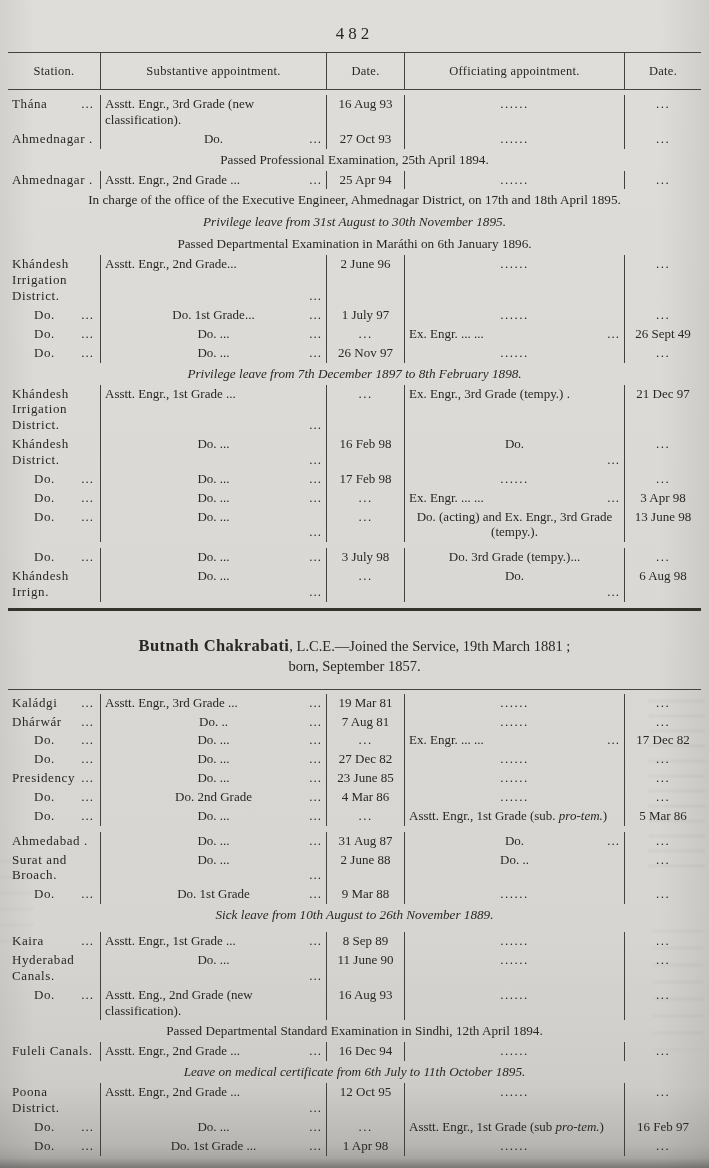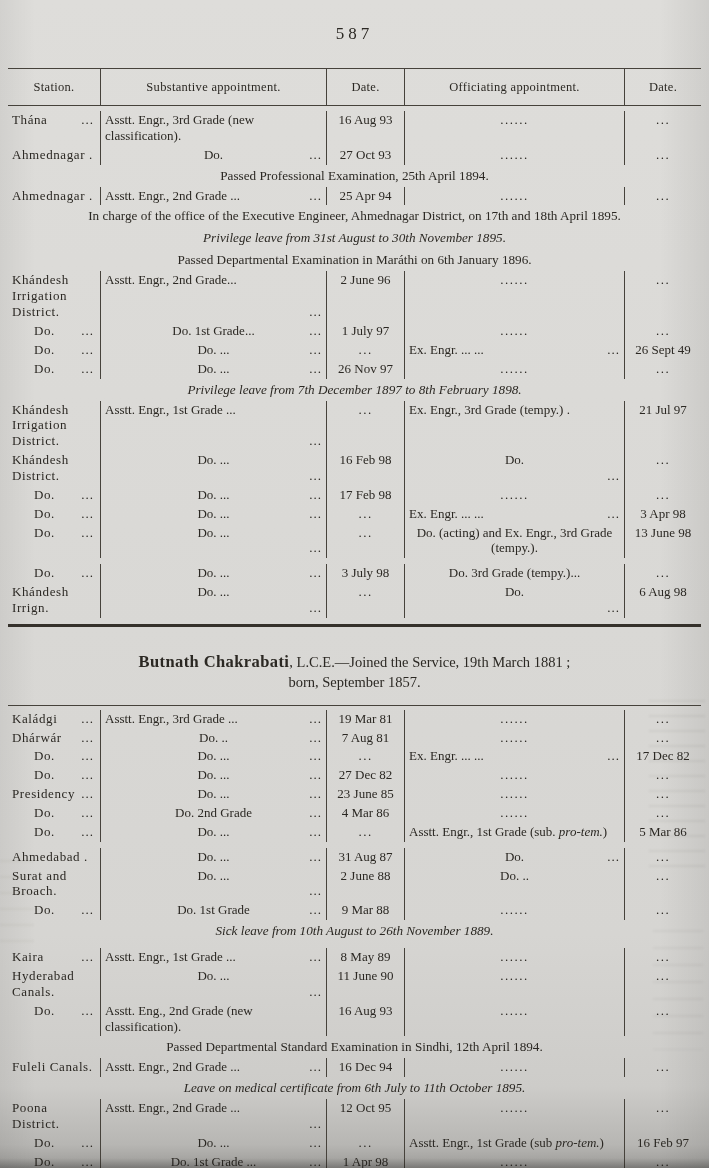--- a/index.html
+++ b/index.html
@@ -14,21 +14,21 @@
       linear-gradient(90deg, rgba(0,0,0,.055), rgba(0,0,0,0) 5%, rgba(0,0,0,0) 93%, rgba(0,0,0,.07)),
       linear-gradient(180deg,#deddda 0%, #dad9d6 45%, #d6d5d2 80%, #cdccc9 93%, #b7b6b3 98%, #9b9a97 100%);
   }
   .pageno{
     text-align:center;
     padding-top:24px;
     font-size:17px;
     letter-spacing:4px;
   }
   .tbl{margin:0 8px;}
-  .tbl1{margin-top:24px;border-top:1px solid var(--rule,#46423b);border-bottom:3px solid #35312b;padding-bottom:6px;font-family:Liberation Serif, serif;}
+  .tbl1{margin-top:8px;border-top:1px solid var(--rule,#46423b);border-bottom:3px solid #35312b;padding-bottom:6px;font-family:Liberation Serif, serif;}
   .tbl2{margin-top:8px;border-top:1px solid var(--rule,#46423b);padding-top:4px;}
   .grid,.row{display:grid;grid-template-columns:92px 226px 78px 220px 77px;}
   .grid>div+div,.row>.cell+.cell{border-left:1px solid var(--rule,#46423b);}
   .hrow{border-bottom:1px solid var(--rule,#46423b);margin-bottom:5px;}
   .hcell{
     text-align:center;
     font-size:12.5px;
     padding:11px 2px 10px;
     letter-spacing:.3px;
   }
@@ -76,21 +76,21 @@
   .artifact.a2{right:6px;top:930px;width:50px;height:120px;
     background:repeating-linear-gradient(180deg, rgba(80,78,72,.12) 0 2px, rgba(0,0,0,0) 2px 17px);}
   .artifact.a3{left:0;top:860px;width:34px;height:90px;
     background:repeating-linear-gradient(180deg, rgba(80,78,72,.10) 0 2px, rgba(0,0,0,0) 2px 16px);}
 </style>
 </head>
 <body>
 
 <div class="page">
 
-  <div class="pageno">587</div>
+  <div class="pageno">482</div>
 
   <section class="tbl tbl1">
     <div class="grid hrow">
       <div class="hcell">Station.</div>
       <div class="hcell">Substantive appointment.</div>
       <div class="hcell">Date.</div>
       <div class="hcell">Officiating appointment.</div>
       <div class="hcell">Date.</div>
     </div>
     <div id="t1body">
@@ -166,21 +166,21 @@
           <div class="cell dots-only">...</div>
         </div>
         <div class="note italic">Privilege leave from 7th December 1897 to 8th February 1898.</div>
         <div class="row">
           <div class="cell station">
             <span class="main">Khándesh Irrigation District.</span>
           </div>
           <div class="cell left"><span class="main">Asstt. Engr., 1st Grade ...</span><span class="trail">...</span></div>
           <div class="cell dots-only">...</div>
           <div class="cell left"><span class="main">Ex. Engr., 3rd Grade (tempy.) .</span></div>
-          <div class="cell center"><span class="main">21 Jul 97</span></div>
+          <div class="cell center"><span class="main">21 Dec 97</span></div>
         </div>
         <div class="row">
           <div class="cell station">
             <span class="main">Khándesh District.</span>
           </div>
           <div class="cell center"><span class="main">Do. ...</span><span class="trail">...</span></div>
           <div class="cell center"><span class="main">16 Feb 98</span></div>
           <div class="cell center"><span class="main">Do.</span><span class="trail">...</span></div>
           <div class="cell dots-only">...</div>
         </div>
@@ -341,21 +341,21 @@
           <div class="cell dots-only">......</div>
           <div class="cell dots-only">...</div>
         </div>
         <div class="note italic">Sick leave from 10th August to 26th November 1889.</div>
         <div class="row gap">
           <div class="cell station">
             <span class="main">Kaira</span>
             <span class="trail">...</span>
           </div>
           <div class="cell left"><span class="main">Asstt. Engr., 1st Grade ...</span><span class="trail">...</span></div>
-          <div class="cell center"><span class="main">8 May 89</span></div>
+          <div class="cell center"><span class="main">8 Sep 89</span></div>
           <div class="cell dots-only">......</div>
           <div class="cell dots-only">...</div>
         </div>
         <div class="row">
           <div class="cell station">
             <span class="main">Hyderabad Canals.</span>
           </div>
           <div class="cell center"><span class="main">Do. ...</span><span class="trail">...</span></div>
           <div class="cell center"><span class="main">11 June 90</span></div>
           <div class="cell dots-only">......</div>

